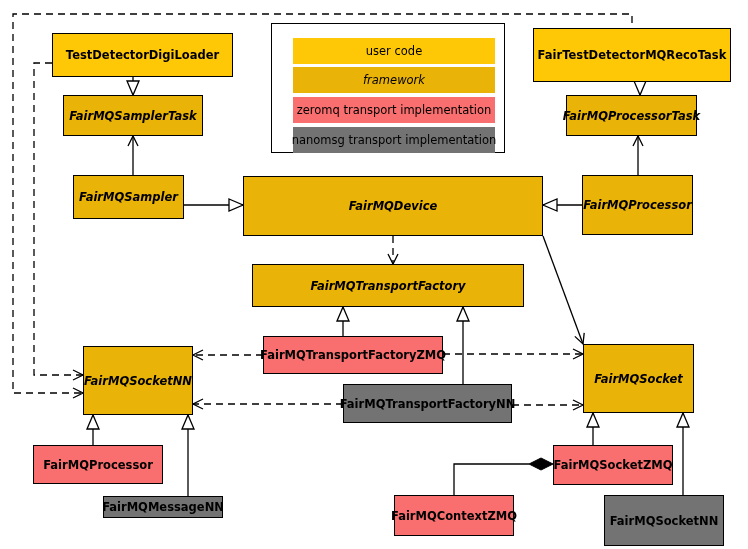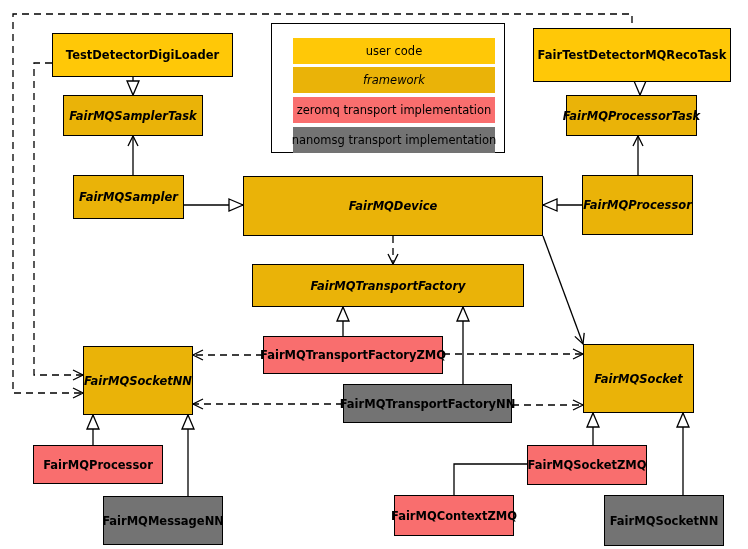--- a/index.html
+++ b/index.html
@@ -75,18 +75,18 @@
   <div class="node c-blue abstract" style="left:566px;top:95px;width:131px;height:41px">FairMQProcessorTask</div>
   <div class="node c-blue" style="left:73px;top:175px;width:111px;height:44px">FairMQSampler</div>
   <div class="node c-blue" style="left:243px;top:176px;width:300px;height:60px">FairMQDevice</div>
   <div class="node c-blue" style="left:582px;top:175px;width:111px;height:60px">FairMQProcessor</div>
   <div class="node c-blue abstract" style="left:252px;top:264px;width:272px;height:43px">FairMQTransportFactory</div>
   <div class="node c-red" style="left:263px;top:336px;width:180px;height:38px">FairMQTransportFactoryZMQ</div>
   <div class="node c-green" style="left:343px;top:384px;width:169px;height:39px">FairMQTransportFactoryNN</div>
   <div class="node c-blue abstract" style="left:83px;top:346px;width:110px;height:69px">FairMQSocketNN</div>
   <div class="node c-blue abstract" style="left:583px;top:344px;width:111px;height:69px">FairMQSocket</div>
   <div class="node c-red" style="left:33px;top:445px;width:130px;height:39px">FairMQProcessor</div>
-  <div class="node c-green" style="left:103px;top:496px;width:120px;height:49px">FairMQMessageNN</div>
+  <div class="node c-green" style="left:103px;top:496px;width:120px;height:22px">FairMQMessageNN</div>
   <div class="node c-red" style="left:394px;top:495px;width:120px;height:41px">FairMQContextZMQ</div>
-  <div class="node c-red" style="left:527px;top:445px;width:120px;height:40px">FairMQSocketZMQ</div>
+  <div class="node c-red" style="left:553px;top:445px;width:120px;height:40px">FairMQSocketZMQ</div>
   <div class="node c-green" style="left:604px;top:495px;width:120px;height:51px">FairMQSocketNN</div>
 
 </div>
 
 </body></html>

